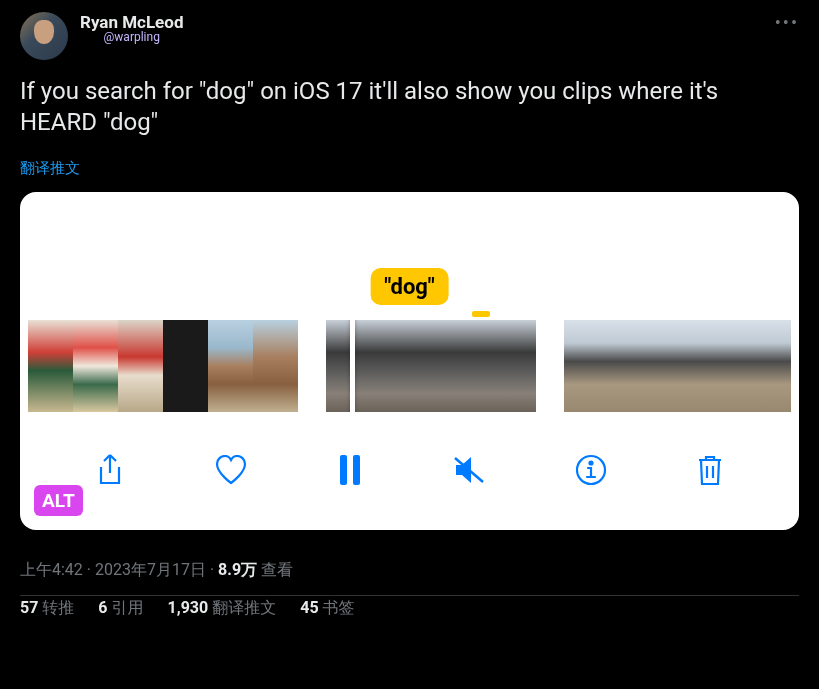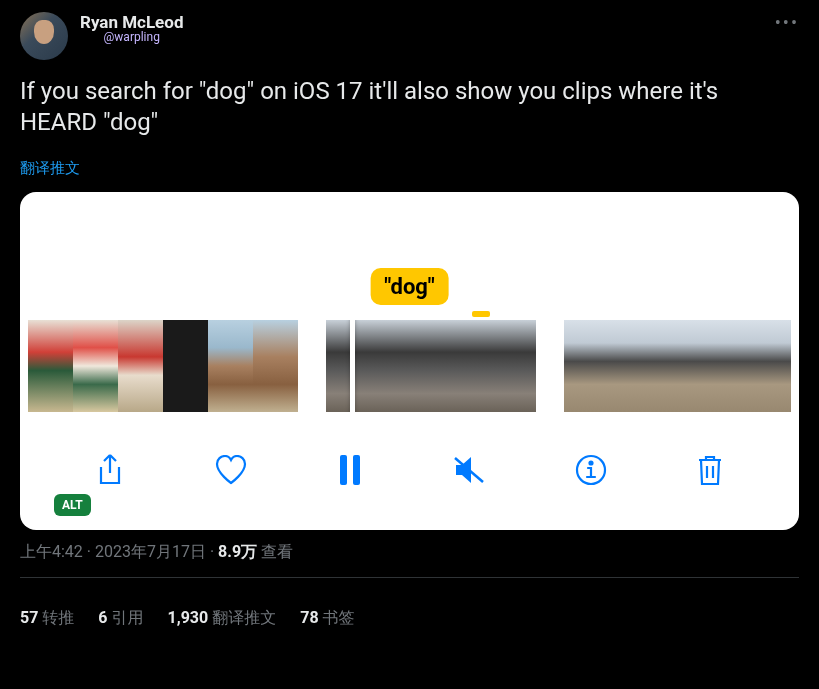--- a/index.html
+++ b/index.html
@@ -156,43 +156,42 @@
   justify-content: space-around;
   align-items: center;
   padding: 0 30px;
 }
 .tb-icon { color: #007aff; }
 .tb-icon svg { display: block; }
 .alt-badge {
   position: absolute;
   left: 14px;
   bottom: 14px;
-  background: #15803d;
+  background: #d946ef;
   color: #fff;
-  font-size: 12px;
+  font-size: 19px;
   font-weight: 700;
   padding: 4px 8px;
   border-radius: 6px;
-  margin-left: 20px;
 }
 .meta-line {
-  margin-top: 12px;
+  margin-top: 30px;
   font-size: 16px;
   color: #71767b;
 }
 .meta-line .bold { color: #e7e9ea; font-weight: 700; }
 .divider {
   height: 1px;
   background: #2f3336;
   margin-top: 14px;
 }
 .stats {
   display: flex;
   gap: 24px;
-  margin-top: 30px;
+  margin-top: 2px;
   font-size: 16px;
   color: #71767b;
 }
 .stats .num { color: #e7e9ea; font-weight: 700; margin-right: 4px; }
 </style>
 </head>
 <body>
 
 <div class="tweet">
 
@@ -283,16 +282,16 @@
   <div class="meta-line">
     <span>上午4:42</span><span> · </span><span>2023年7月17日</span><span> · </span><span class="bold">8.9万</span> <span>查看</span>
   </div>
 
   <div class="divider"></div>
 
   <div class="stats">
     <div><span class="num">57</span><span>转推</span></div>
     <div><span class="num">6</span><span>引用</span></div>
     <div><span class="num">1,930</span><span>翻译推文</span></div>
-    <div><span class="num">78</span><span>书签</span></div>
+    <div><span class="num">45</span><span>书签</span></div>
   </div>
 
 </div>
 
 </body></html>

